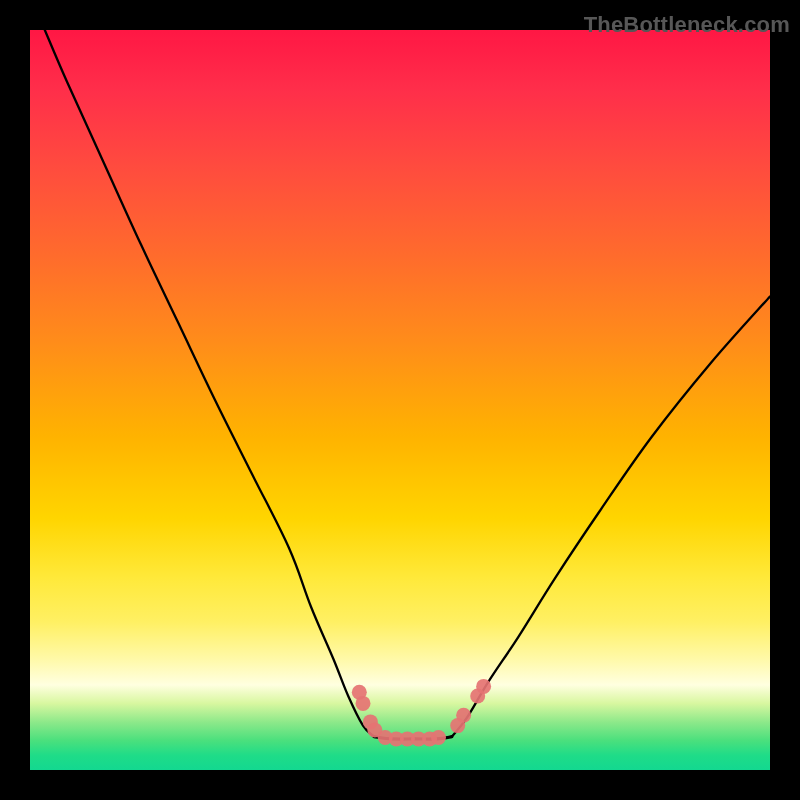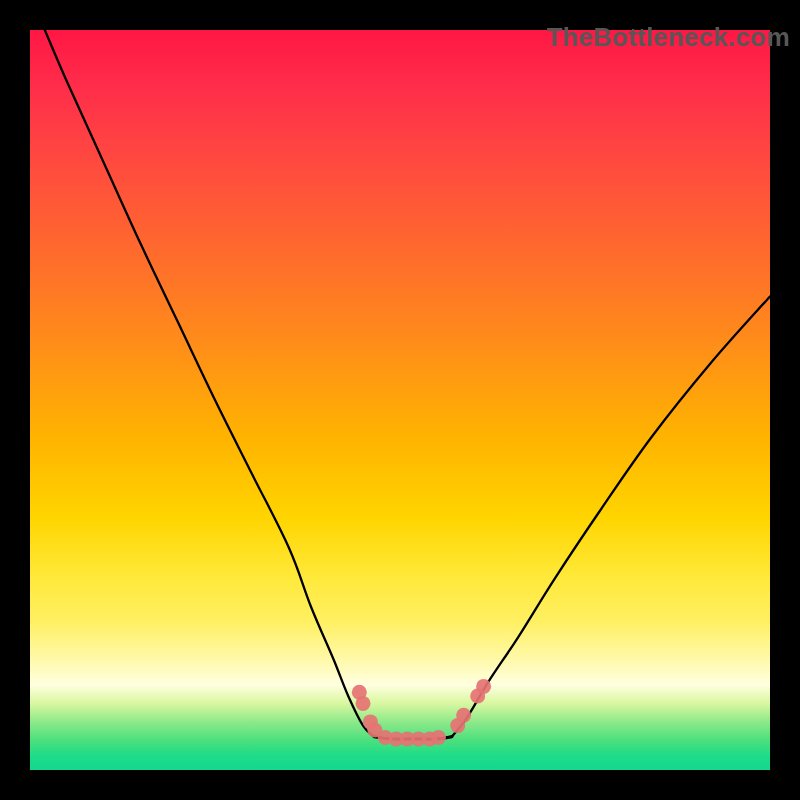--- a/index.html
+++ b/index.html
@@ -12,23 +12,23 @@
     font-family: Arial, Helvetica, sans-serif;
   }
   .outer {
     position: relative;
     width: 800px;
     height: 800px;
     background: #000;
   }
   .watermark {
     position: absolute;
-    top: 22px;
+    top: 12px;
     right: 10px;
-    font-size: 26px;
+    font-size: 22px;
     font-weight: 600;
     color: #575757;
     letter-spacing: 0.2px;
     z-index: 5;
   }
   .plot {
     position: absolute;
     left: 30px;
     top: 30px;
     width: 740px;

